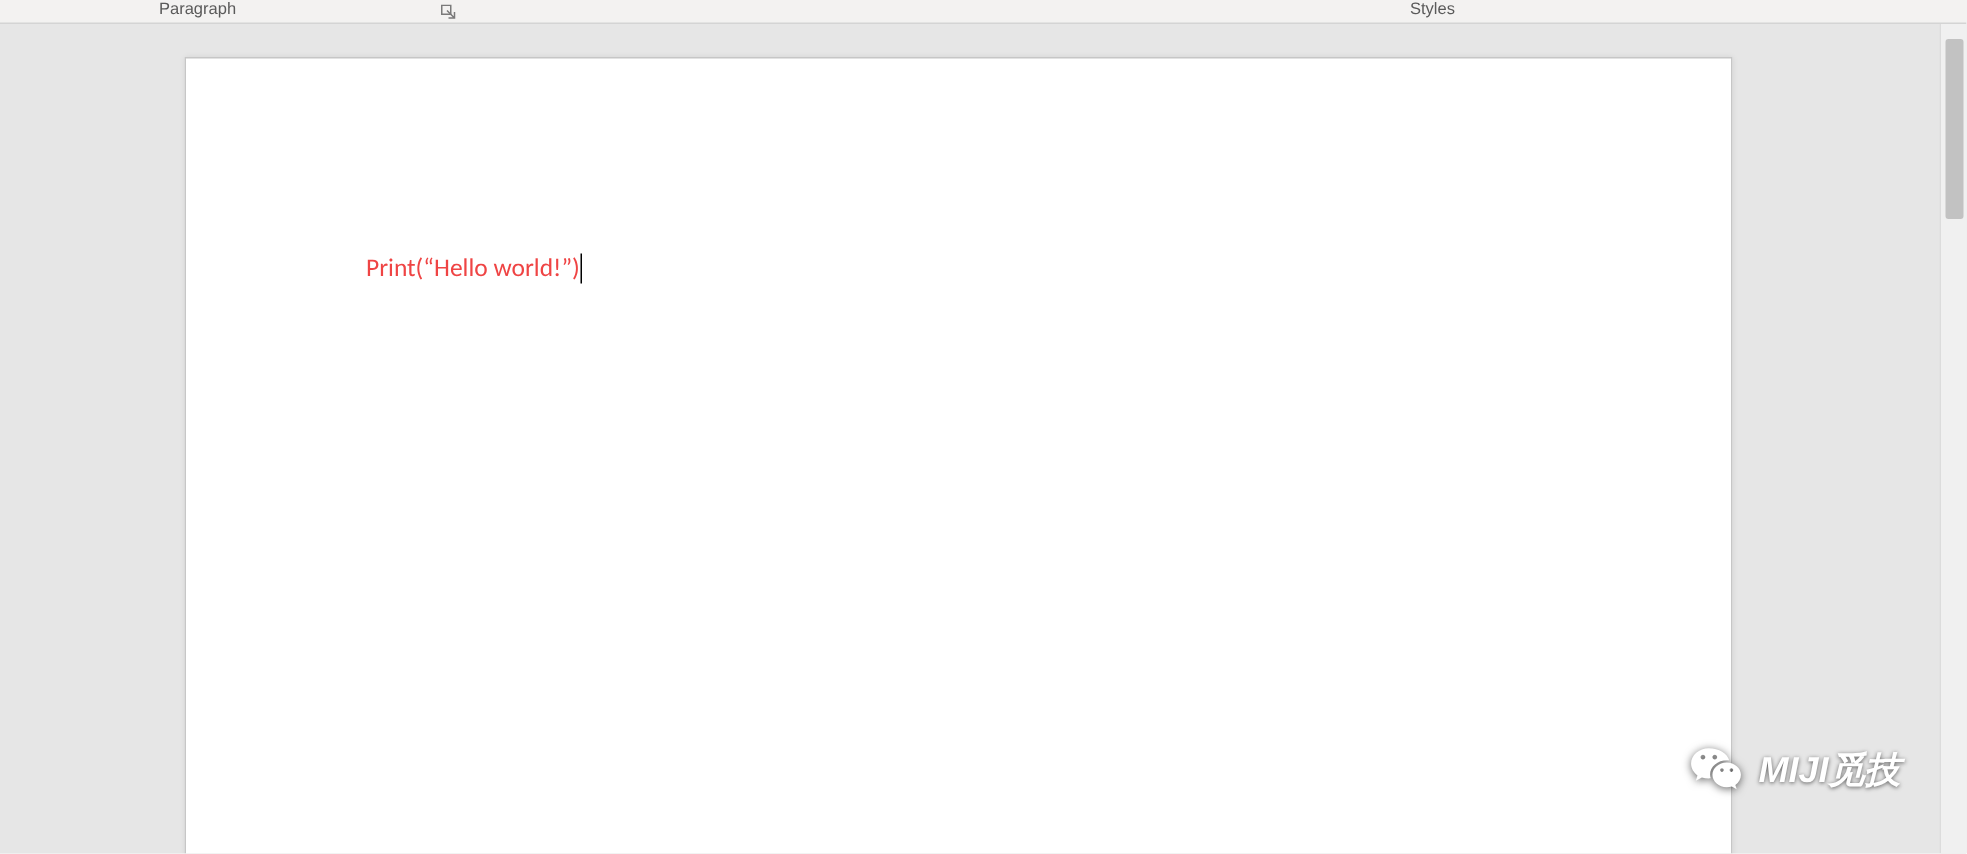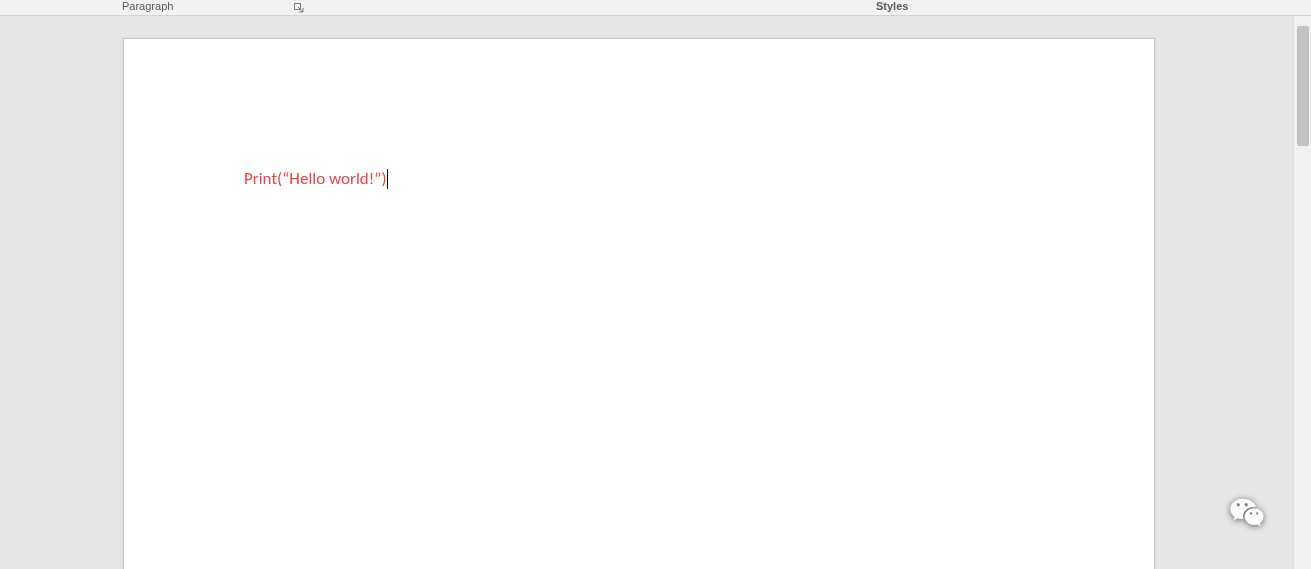--- a/index.html
+++ b/index.html
@@ -22,25 +22,24 @@
       position: relative;
       width: 100%;
     }
     .ribbon-label {
       position: absolute;
       font-size: 11px;
       color: #5a5a5a;
       top: 0px;
     }
     .ribbon-paragraph {
-      left: 122px;
+      left: 106px;
     }
     .ribbon-styles {
-      left: 876px;
-      font-weight: bold;
+      left: 940px;
     }
     .ribbon-launcher {
       position: absolute;
       left: 293px;
       top: 2px;
       width: 12px;
       height: 12px;
       display: flex;
       align-items: center;
       justify-content: center;
@@ -159,13 +158,14 @@
   </div>
 </div>
 
 <div class="watermark">
   <span class="watermark-icon">
     <svg viewBox="0 0 48 48">
       <path fill="#ffffff" d="M18 6C9.7 6 3 11.8 3 19c0 4 2.1 7.6 5.4 10l-1.4 4.5 5.1-2.8c1.8.5 3.7.8 5.9.8.5 0 1 0 1.5-.1-.3-1-.5-2.1-.5-3.2 0-6.6 6.4-12 14.3-12 .6 0 1.2 0 1.8.1C33.6 10.3 26.5 6 18 6zm-5 9.5c-1.1 0-2-.9-2-2s.9-2 2-2 2 .9 2 2-.9 2-2 2zm10 0c-1.1 0-2-.9-2-2s.9-2 2-2 2 .9 2 2-.9 2-2 2z"></path>
       <path fill="#ffffff" d="M33 18c-6.6 0-12 4.7-12 10.5S26.4 39 33 39c1.5 0 3-.2 4.3-.6l4.1 2.3-1.1-3.7c2.8-1.9 4.7-4.9 4.7-8.5C45 22.7 39.6 18 33 18zm-4 8c-.8 0-1.5-.7-1.5-1.5S28.2 23 29 23s1.5.7 1.5 1.5S29.8 26 29 26zm8 0c-.8 0-1.5-.7-1.5-1.5S36.2 23 37 23s1.5.7 1.5 1.5S37.8 26 37 26z"></path>
     </svg>
   </span>
+  <span>MIJI觅技</span>
 </div>
 
 </body></html>

